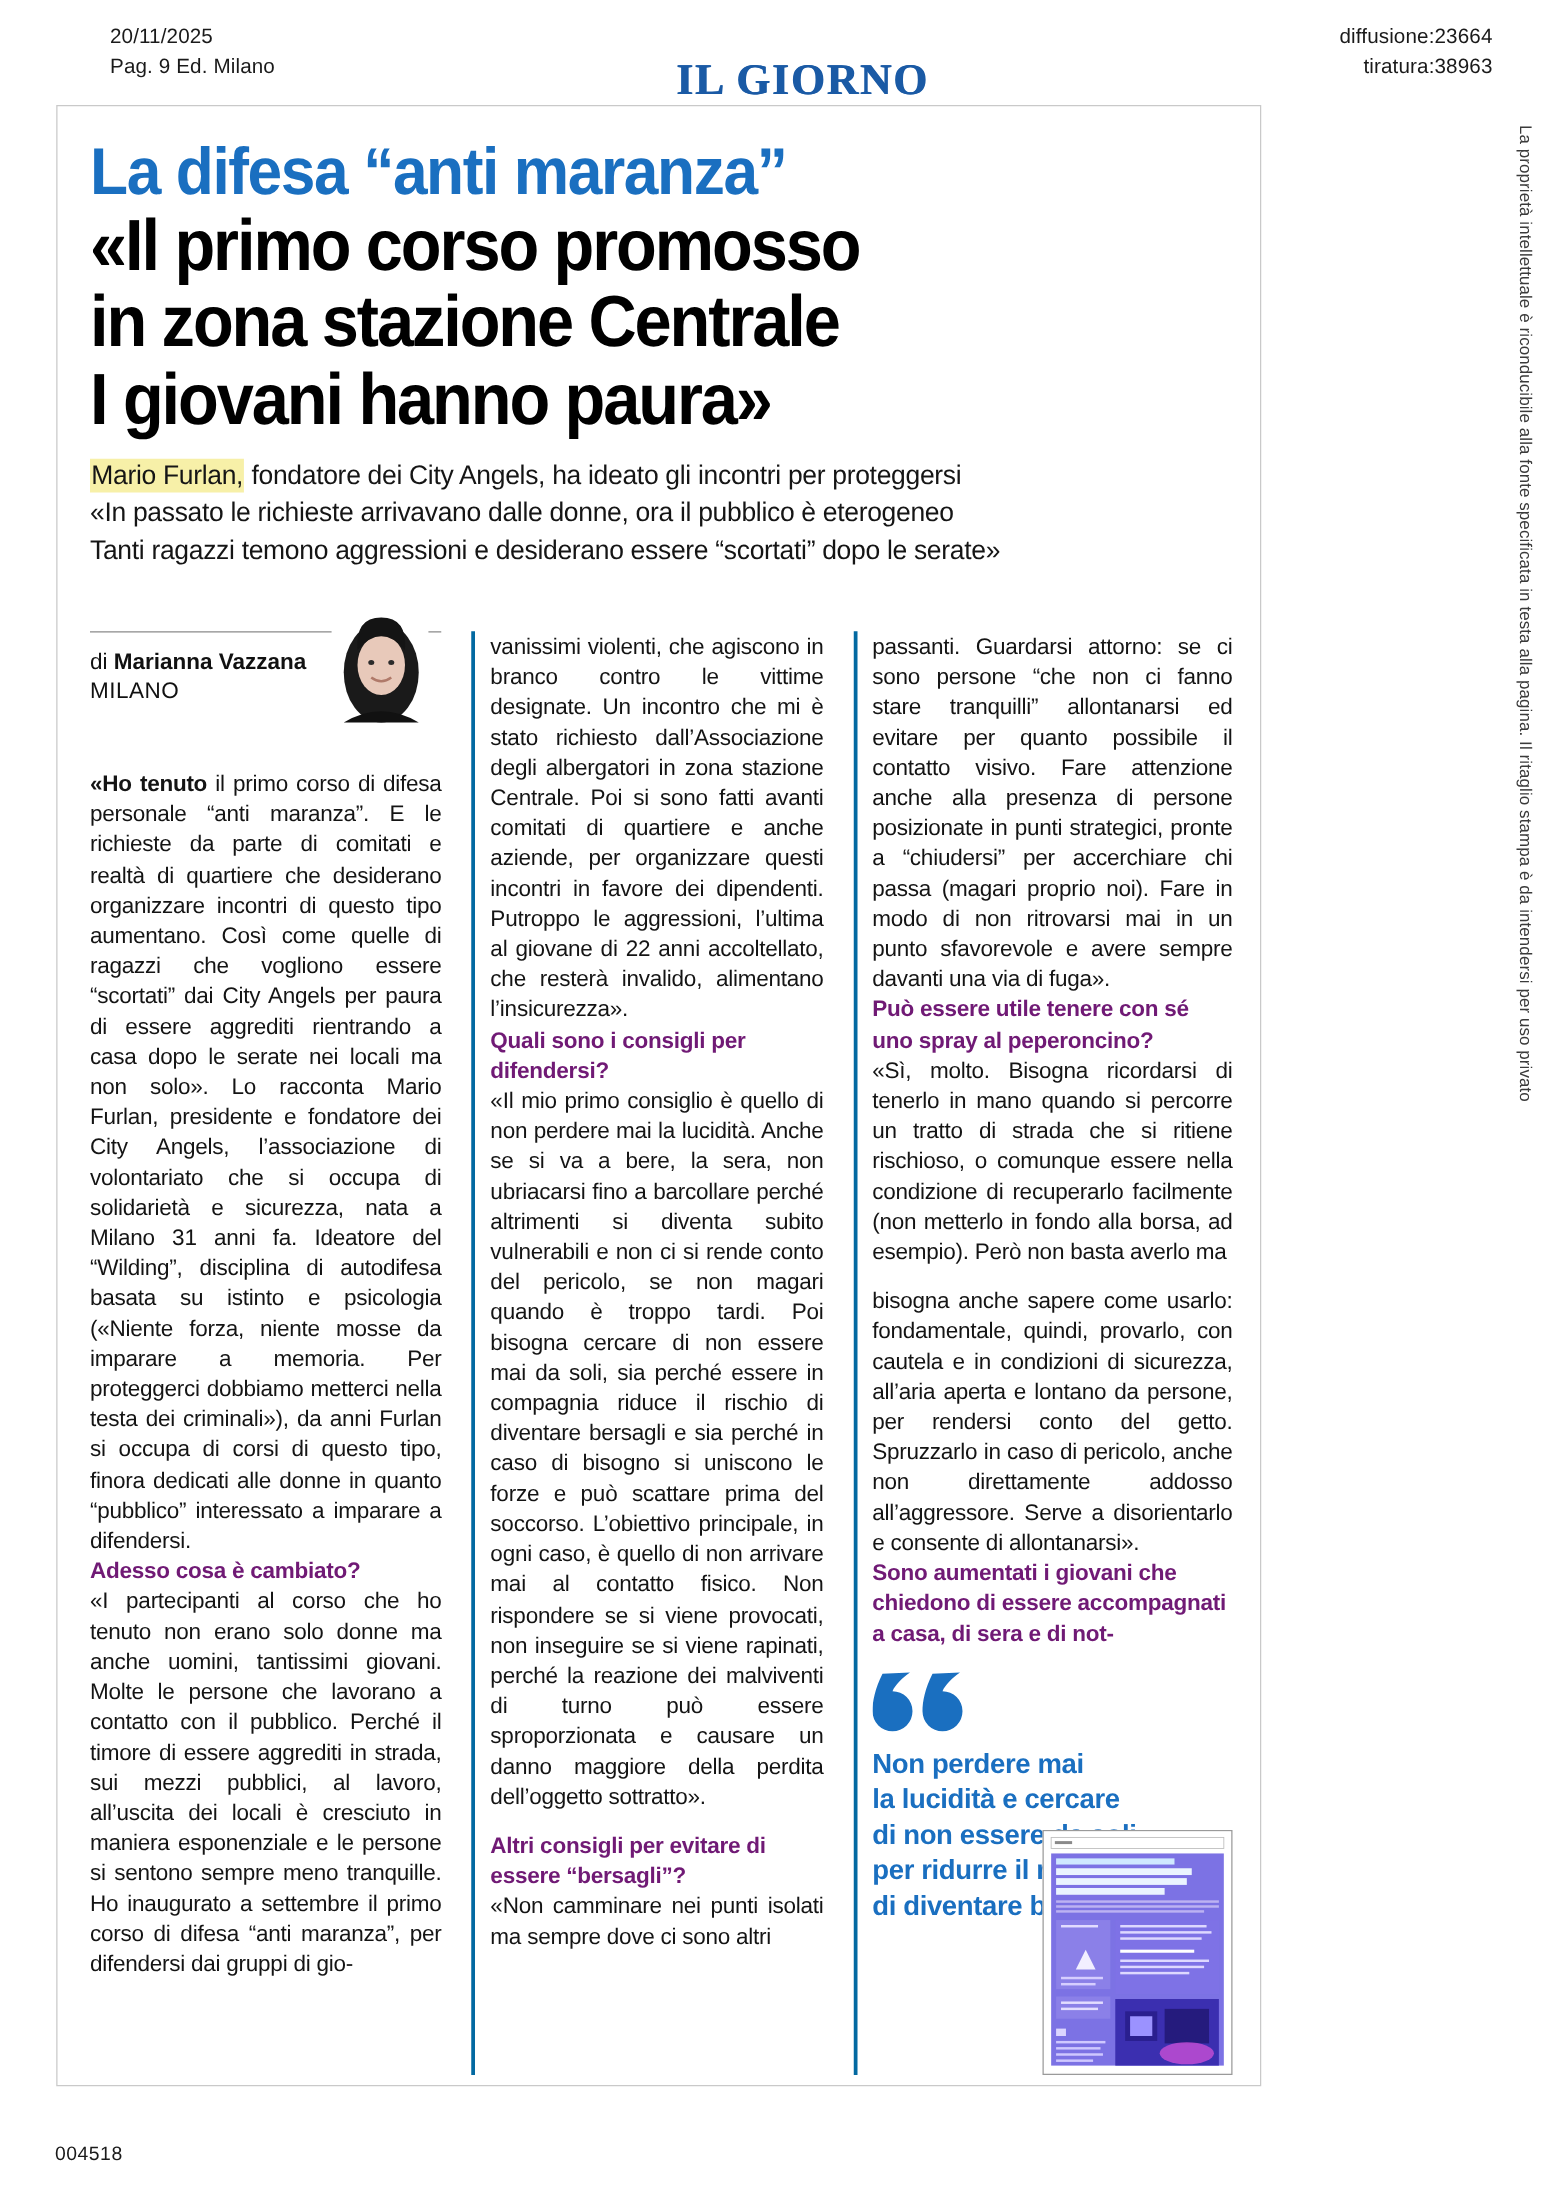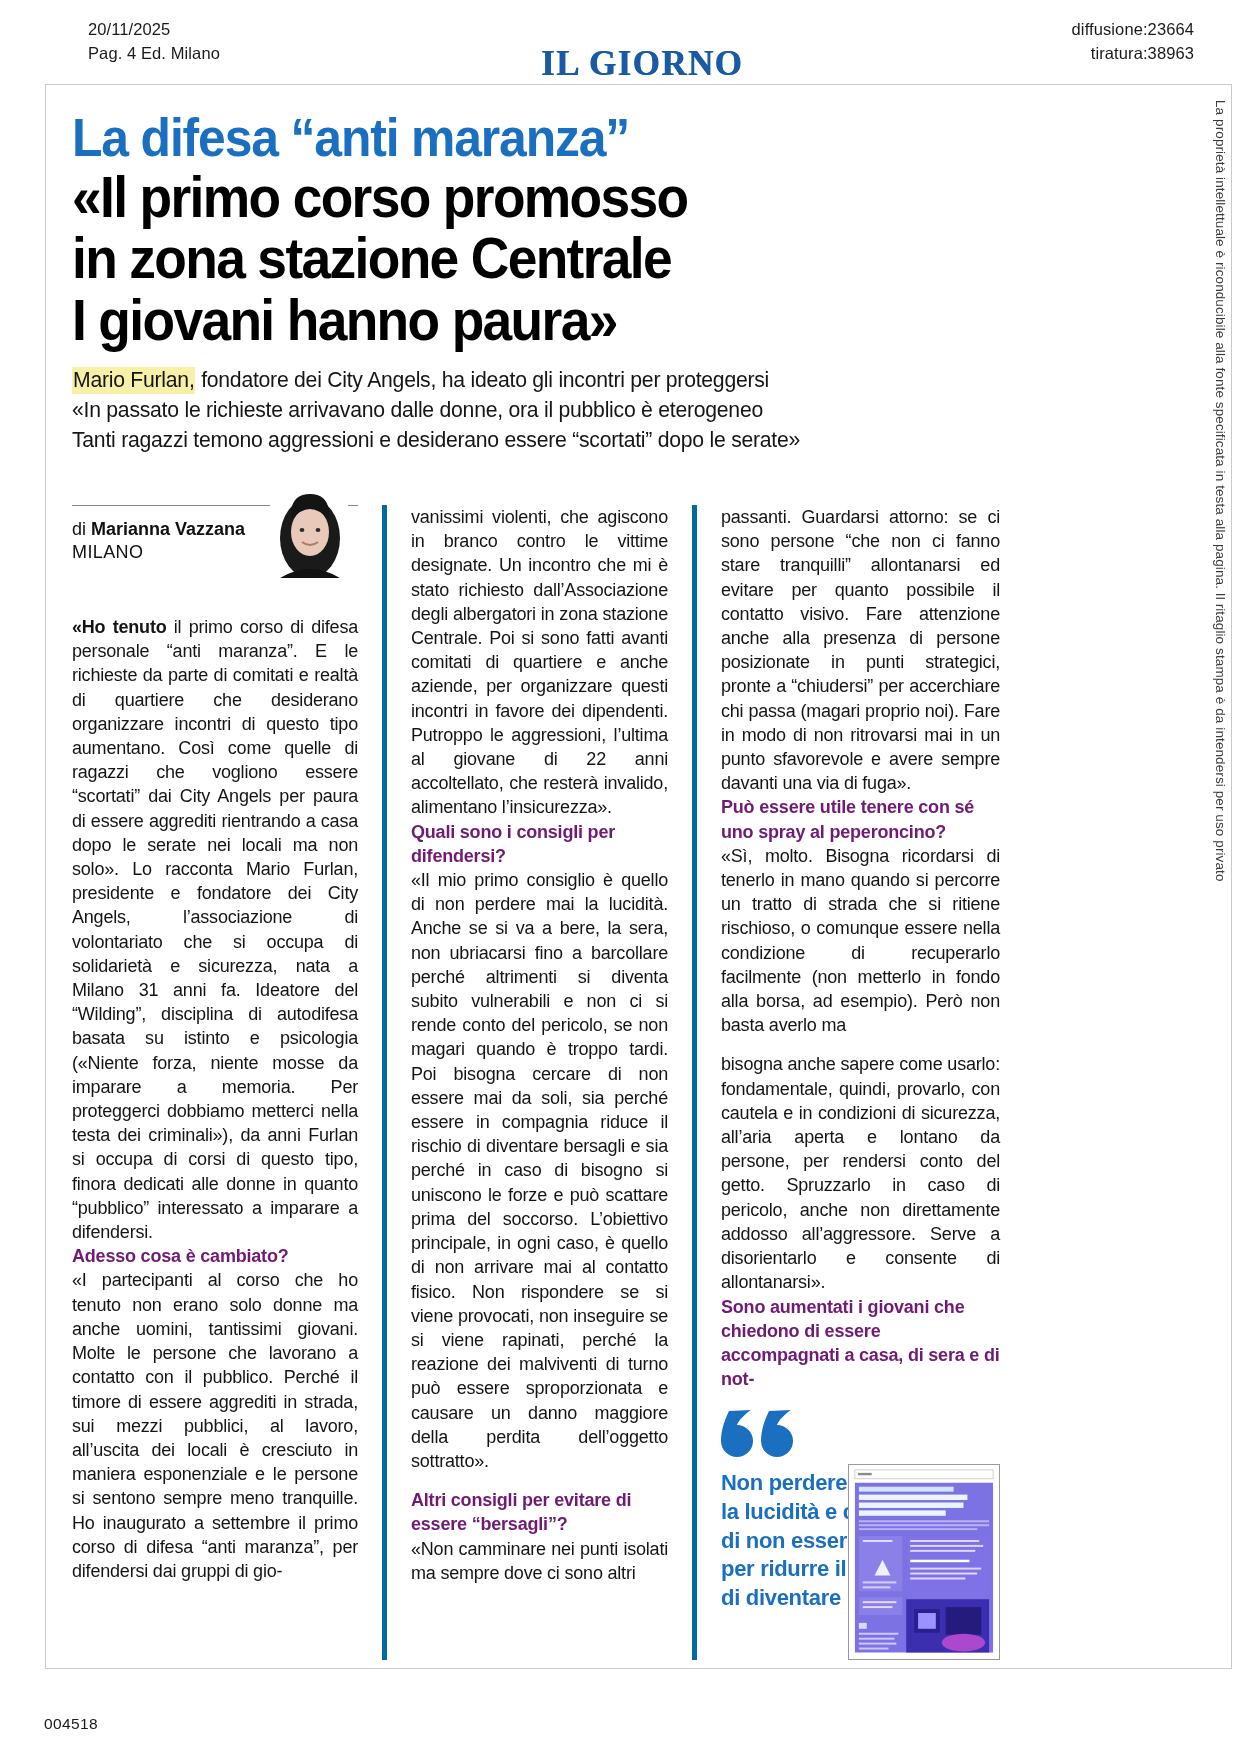--- a/index.html
+++ b/index.html
@@ -44,21 +44,21 @@
     font-size: 35px;
     letter-spacing: 1.4px;
     color: #1a5aa5;
     text-shadow: 0.6px 0 0 #1a5aa5;
   }
 
   
   .clip {
     position: absolute;
     left: 45px; top: 84px;
-    width: 1187px; height: 1585px;
+    width: 964px; height: 1585px;
     border: 1px solid #c9c9c9;
     background: #fff;
   }
   .clip-inner {
     position: absolute;
     left: 0; top: 0; right: 0; bottom: 0;
     padding: 16px 22px 10px 26px;
   }
 
   
@@ -109,22 +109,22 @@
     left: 26px; right: 22px; top: 420px; bottom: 8px;
     display: flex;
     gap: 2px;
   }
   .col {
     width: 308px;
     padding-right: 22px;
     position: relative;
   }
   .col + .col {
-    border-left: 5px solid #0369a1;
-    padding-left: 24px;
+    border-left: 3px solid #0369a1;
+    padding-left: 12px;
   }
   .col3 { padding-right: 0; }
 
   .byline-wrap {
     position: relative;
     border-top: 1px solid #8a8a8a;
     padding-top: 12px;
     height: 96px;
     margin-bottom: 14px;
   }
@@ -221,21 +221,21 @@
     color: #1a1a1a;
     letter-spacing: .4px;
   }
 </style>
 </head>
 <body>
 
 <div class="topbar">
   <div class="meta-left">
     <div>20/11/2025</div>
-    <div>Pag. 4  Ed. Milano</div>
+    <div>Pag. 9  Ed. Milano</div>
   </div>
   <div class="masthead">IL GIORNO</div>
   <div class="meta-right">
     <div>diffusione:23664</div>
     <div>tiratura:38963</div>
   </div>
 </div>
 
 <div class="clip">
   <div class="clip-inner">

